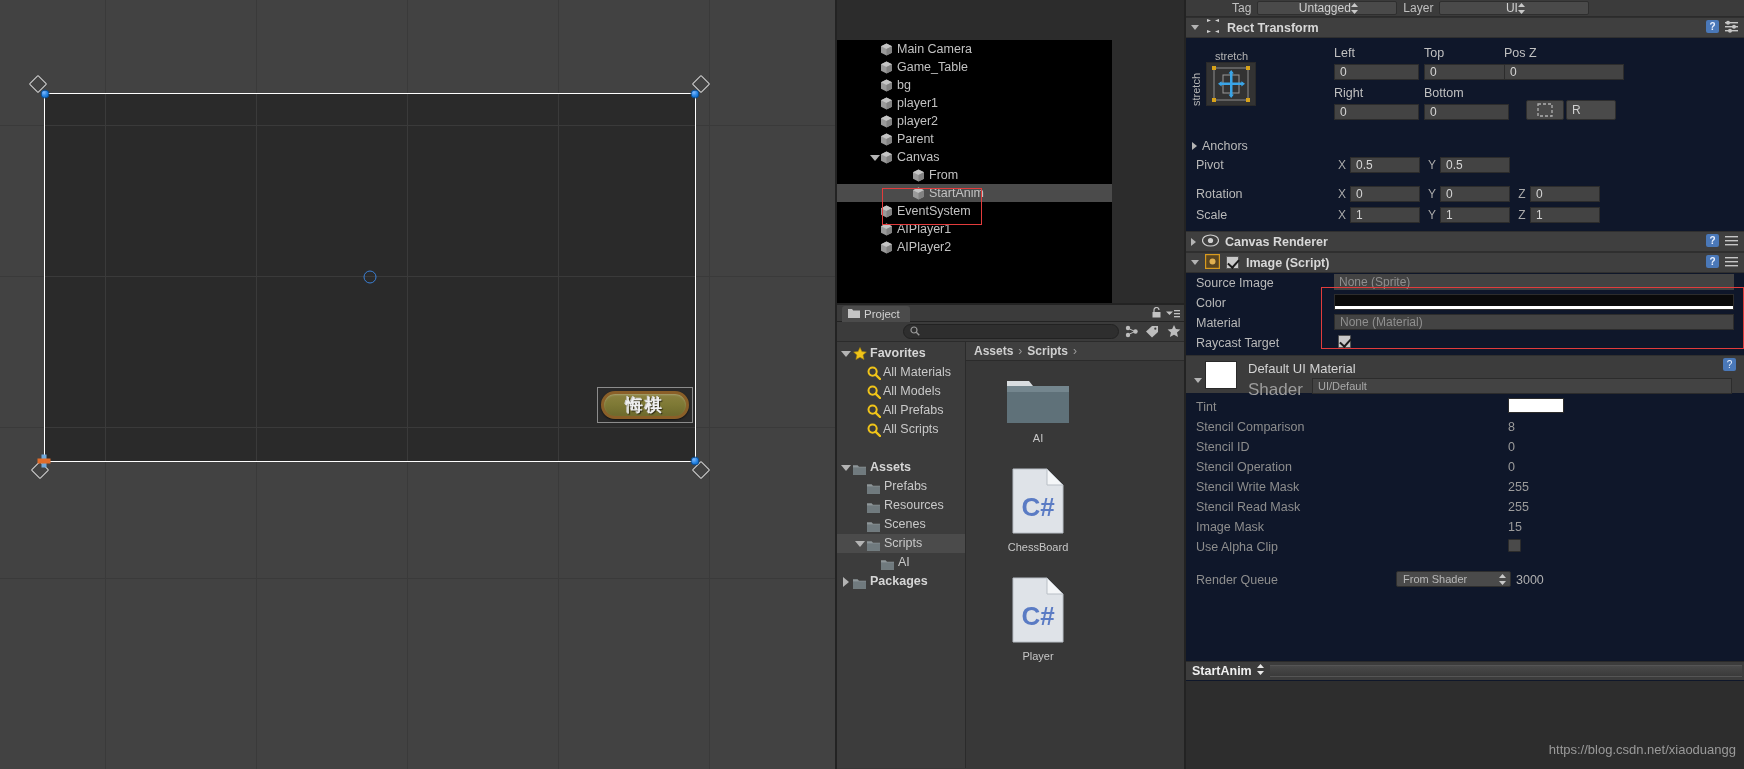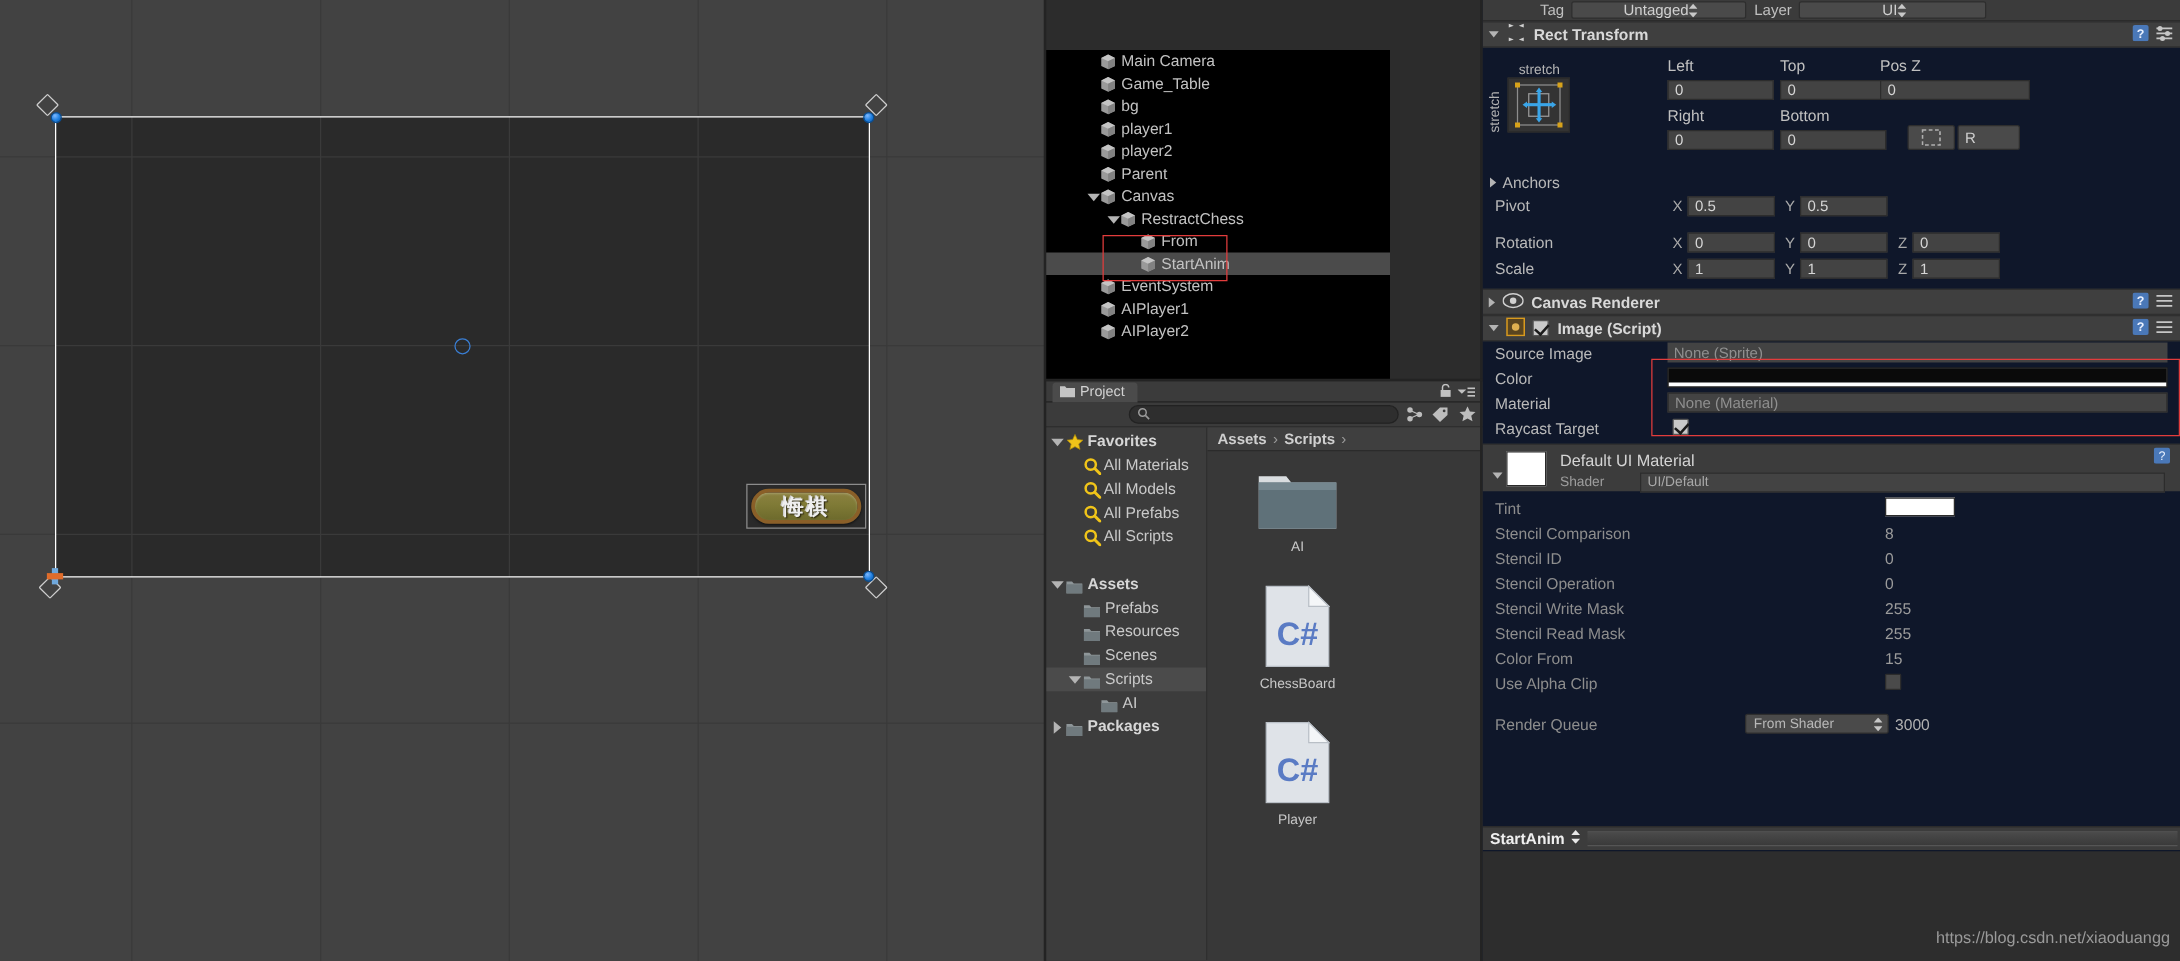--- a/index.html
+++ b/index.html
@@ -338,31 +338,20 @@
         <div class="h-row">
           <span class="foldout open" style="margin-left: 29px;"></span>
           <span class="cube-icon">
             <svg width="13" height="13" viewBox="0 0 13 13">
               <path d="M6.5 0.6L12 3.3v6.4L6.5 12.4 1 9.7V3.3z" fill="#9a9a9a"></path>
               <path d="M6.5 0.6L12 3.3 6.5 6 1 3.3z" fill="#c4c4c4"></path>
               <path d="M6.5 6L12 3.3v6.4L6.5 12.4z" fill="#828282"></path>
             </svg>
           </span>
           <span class="h-label">Canvas</span>
-        </div>
-        <div class="h-row">
-          <span class="foldout open" style="margin-left: 45px;"></span>
-          <span class="cube-icon">
-            <svg width="13" height="13" viewBox="0 0 13 13">
-              <path d="M6.5 0.6L12 3.3v6.4L6.5 12.4 1 9.7V3.3z" fill="#9a9a9a"></path>
-              <path d="M6.5 0.6L12 3.3 6.5 6 1 3.3z" fill="#c4c4c4"></path>
-              <path d="M6.5 6L12 3.3v6.4L6.5 12.4z" fill="#828282"></path>
-            </svg>
-          </span>
-          <span class="h-label">RestractChess</span>
         </div>
         <div class="h-row">
           <span class="foldout " style="margin-left: 61px;"></span>
           <span class="cube-icon">
             <svg width="13" height="13" viewBox="0 0 13 13">
               <path d="M6.5 0.6L12 3.3v6.4L6.5 12.4 1 9.7V3.3z" fill="#9a9a9a"></path>
               <path d="M6.5 0.6L12 3.3 6.5 6 1 3.3z" fill="#c4c4c4"></path>
               <path d="M6.5 6L12 3.3v6.4L6.5 12.4z" fill="#828282"></path>
             </svg>
           </span>
@@ -818,21 +807,21 @@
       <div class="prop-label" style="position:absolute;left:10px;top:63px;">Raycast Target</div>
       <span class="chk" style="position:absolute;left:152px;top:62px;"></span>
 
       <div class="red-box" style="left:135px;top:14px;width:423px;height:62px;"></div>
     </div>
 
     <div style="position:relative;height:38px;border-top:1px solid #2f2f2f;background:#3c3c3c;">
       <span class="arrow-d" style="position:absolute;left:8px;top:22px;"></span>
       <div style="position:absolute;left:19px;top:5px;width:32px;height:28px;background:#ffffff;border:1px solid #2a2a2a;"></div>
       <div style="position:absolute;left:62px;top:5px;font-size:13px;color:#d4d4d4;">Default UI Material</div>
-      <div style="position:absolute;left:62px;top:24px;font-size:11px;color:#9d9d9d;">Shader</div>
+      <div style="position:absolute;left:62px;top:24px;font-size:17px;color:#9d9d9d;">Shader</div>
       <div style="position:absolute;left:126px;top:22px;width:420px;height:16px;background:#434343;border:1px solid #2c2c2c;font-size:11px;color:#a8a8a8;display:flex;align-items:center;padding-left:5px;">UI/Default</div>
       <span style="position:absolute;right:8px;top:2px;">
         <svg width="13" height="13" viewBox="0 0 13 13">
             <rect width="13" height="13" rx="2" fill="#4a78b8"></rect>
             <text x="6.5" y="10" font-size="10" fill="#e8f0ff" text-anchor="middle" font-family="Liberation Sans">?</text>
           </svg>
       </span>
     </div>
 
     <div id="material-rows" style="position:relative;padding-top:4px;">
@@ -854,21 +843,21 @@
         </div>
         <div style="position: relative; height: 20px;">
           <span style="position: absolute; left: 10px; top: 3px; font-size: 12.5px; color: rgb(141, 141, 141);">Stencil Write Mask</span>
           <span style="position: absolute; left: 322px; top: 3px; font-size: 12.5px; color: rgb(155, 155, 155);">255</span>
         </div>
         <div style="position: relative; height: 20px;">
           <span style="position: absolute; left: 10px; top: 3px; font-size: 12.5px; color: rgb(141, 141, 141);">Stencil Read Mask</span>
           <span style="position: absolute; left: 322px; top: 3px; font-size: 12.5px; color: rgb(155, 155, 155);">255</span>
         </div>
         <div style="position: relative; height: 20px;">
-          <span style="position: absolute; left: 10px; top: 3px; font-size: 12.5px; color: rgb(141, 141, 141);">Color From</span>
+          <span style="position: absolute; left: 10px; top: 3px; font-size: 12.5px; color: rgb(141, 141, 141);">Image Mask</span>
           <span style="position: absolute; left: 322px; top: 3px; font-size: 12.5px; color: rgb(155, 155, 155);">15</span>
         </div>
         <div style="position: relative; height: 20px;">
           <span style="position: absolute; left: 10px; top: 3px; font-size: 12.5px; color: rgb(141, 141, 141);">Use Alpha Clip</span>
           <div style="position: absolute; left: 322px; top: 2px; width: 13px; height: 13px; background: rgb(74, 74, 74); border: 1px solid rgb(44, 44, 44); border-radius: 1px;"></div>
         </div>
       </div>
 
     <div style="position:relative;height:22px;margin-top:14px;">
       <span style="position:absolute;left:10px;top:2px;font-size:12.5px;color:#8d8d8d;">Render Queue</span>

